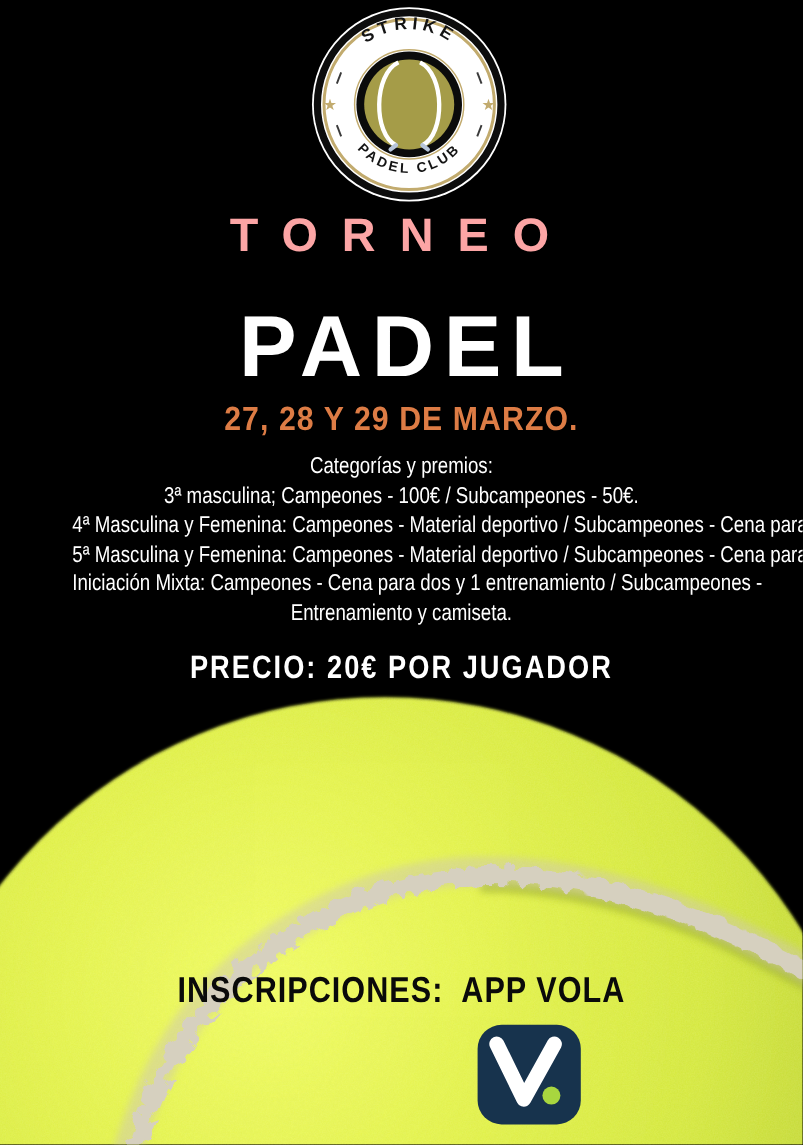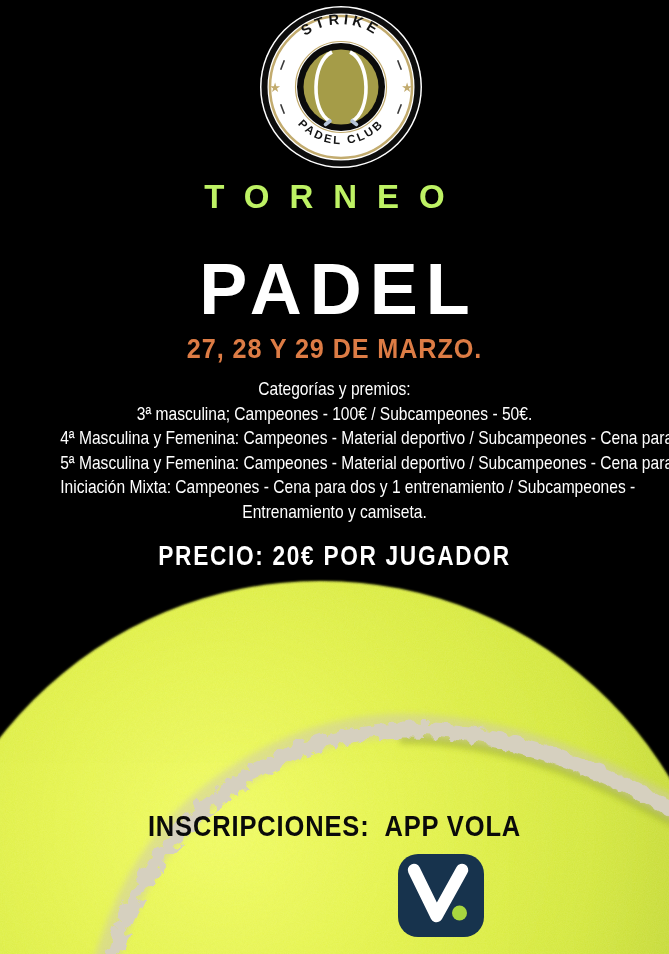--- a/index.html
+++ b/index.html
@@ -5,21 +5,21 @@
   html,body{margin:0;padding:0;background:#000;}
   .poster{
     position:relative;width:669px;height:954px;background:#000;
     overflow:hidden;font-family:"Liberation Sans",sans-serif;
   }
   .abs{position:absolute;left:0;width:669px;text-align:center;}
   
   .logo{position:absolute;left:259px;top:5px;width:164px;height:164px;}
   
   .title-line{
-    top:178px;color:#bef264;font-size:33px;font-weight:bold;
+    top:178px;color:#fca5a5;font-size:39px;font-weight:bold;
     letter-spacing:20px;line-height:38px;box-sizing:border-box;
   }
   .title-line2{top:216px;}
   
   .headline{
     top:252px;color:#ffffff;font-size:72px;font-weight:bold;
     letter-spacing:8px;padding-left:8px;line-height:74px;box-sizing:border-box;
   }
   
   .date-line{

